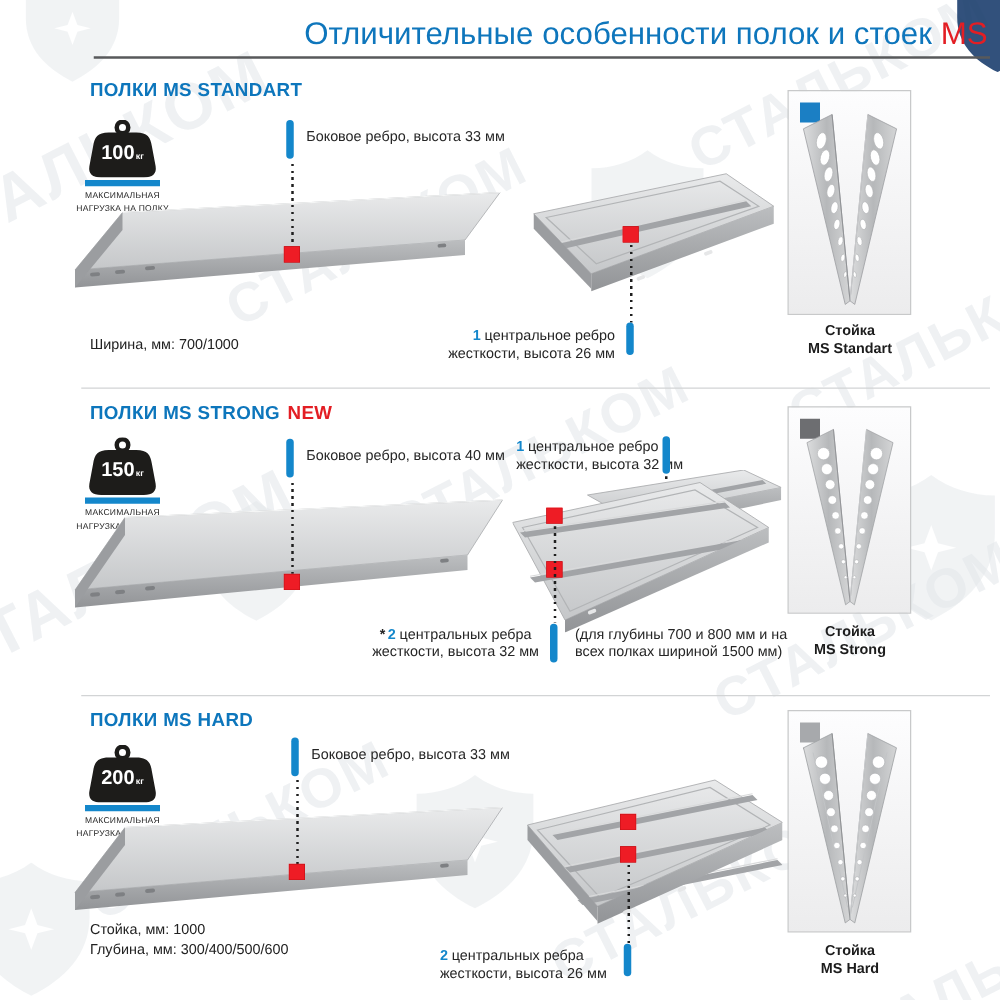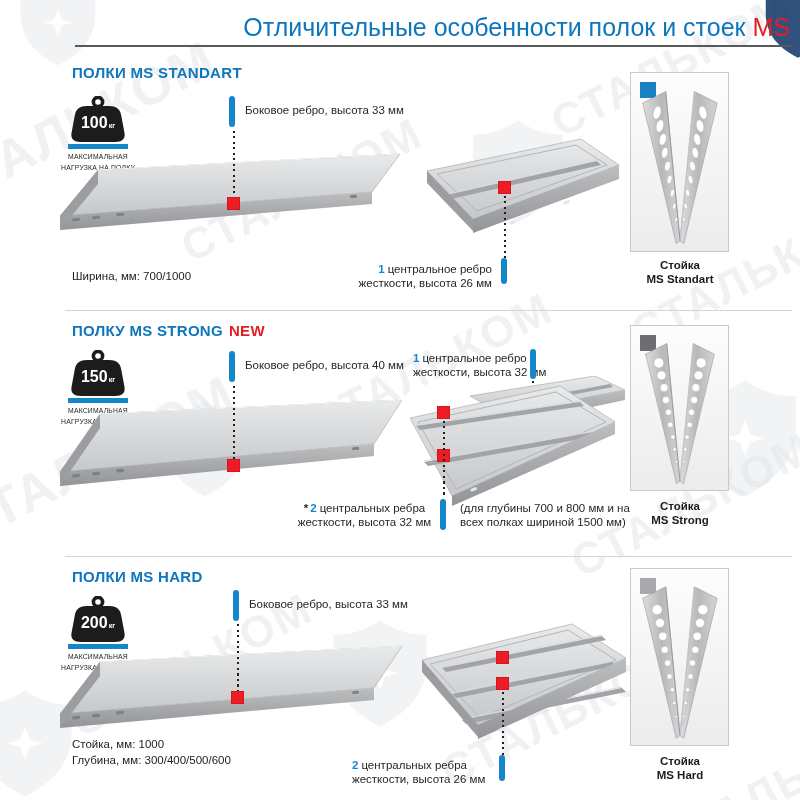--- a/index.html
+++ b/index.html
@@ -183,21 +183,21 @@
       </g>
     </svg>
   </div>
   <div class="abs stand-cap" style="left:628px;top:258px;width:104px">
     <div>Стойка</div>
     <div>MS Standart</div>
   </div>
 
   <div class="abs sep" style="left:65px;top:310px;width:727px"></div>
 
-  <div class="abs sec-header" style="left:72px;top:322px"><span>ПОЛКУ MS STRONG</span><span class="badge">NEW</span></div>
+  <div class="abs sec-header" style="left:72px;top:322px"><span>ПОЛКИ MS STRONG</span><span class="badge">NEW</span></div>
 
   <svg class="abs" style="left:70px;top:350px" width="56" height="46" viewBox="0 0 56 46">
     <circle cx="28" cy="6" r="4.6" fill="none" stroke="#1d1c1a" stroke-width="3.6"></circle>
     <path d="M17,10 L39,10 C48,10 50.5,14 51.5,21 L54.5,37 C55.5,43 52,46 45,46 L11,46 C4,46 .5,43 1.5,37 L4.5,21 C5.5,14 8,10 17,10 Z" fill="#1d1c1a"></path>
   </svg>
   <div class="abs load-val" style="left:70px;top:368px;width:56px"><span>150</span><span class="unit">кг</span></div>
   <div class="abs load-bar" style="left:68px;top:398px;width:60px"></div>
   <div class="abs load-cap" style="left:38px;top:406px;width:120px">
       <div>МАКСИМАЛЬНАЯ</div>
       <div>НАГРУЗКА НА ПОЛКУ</div>

